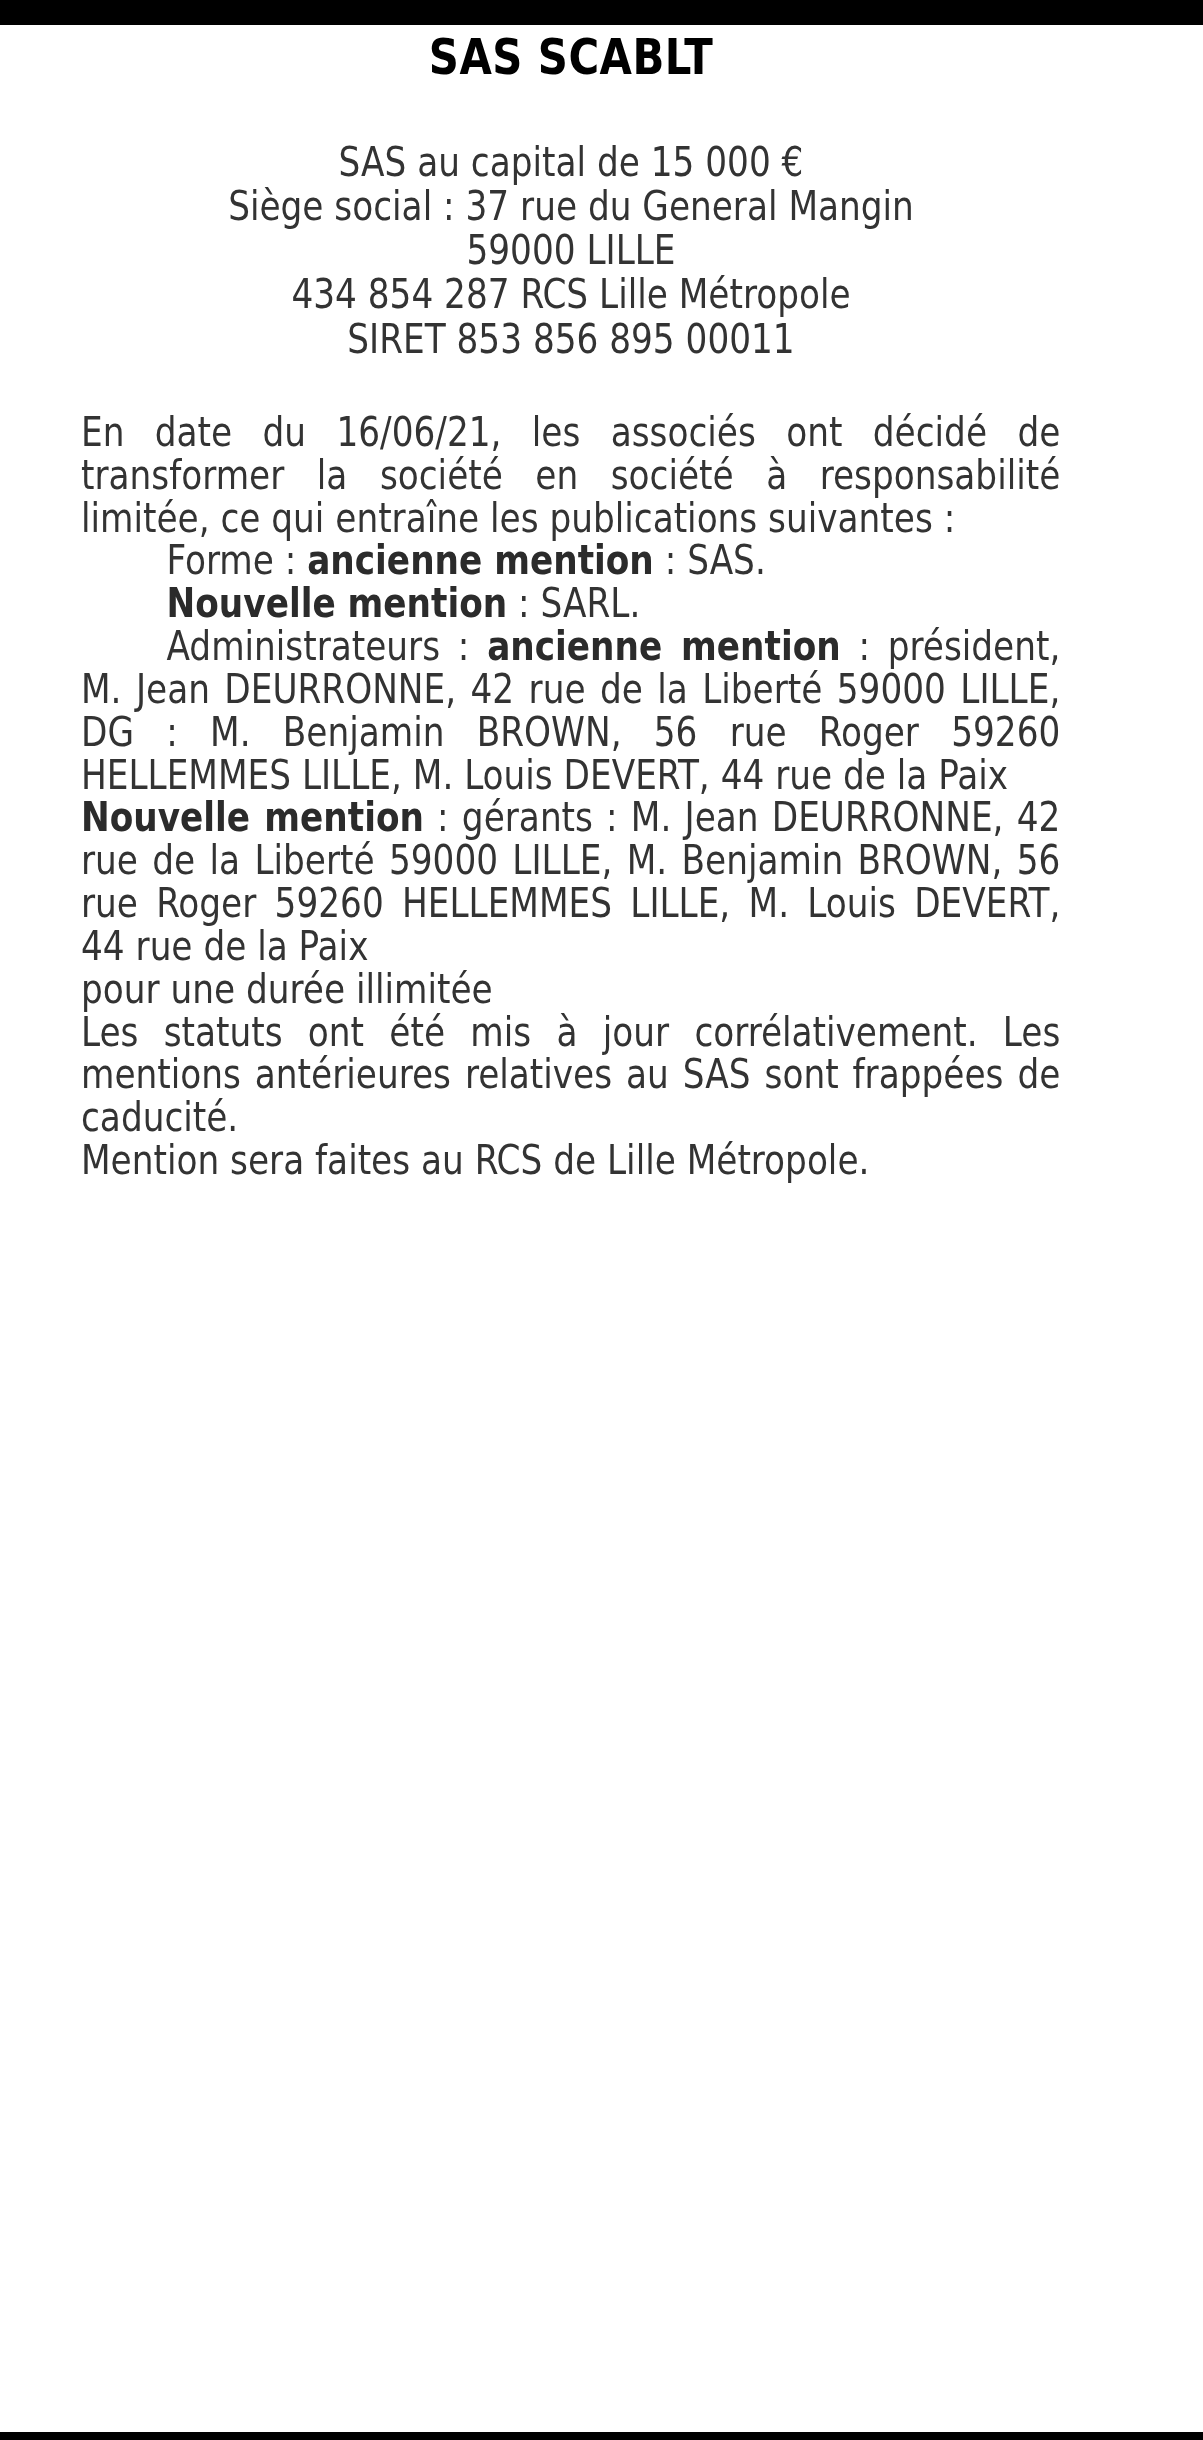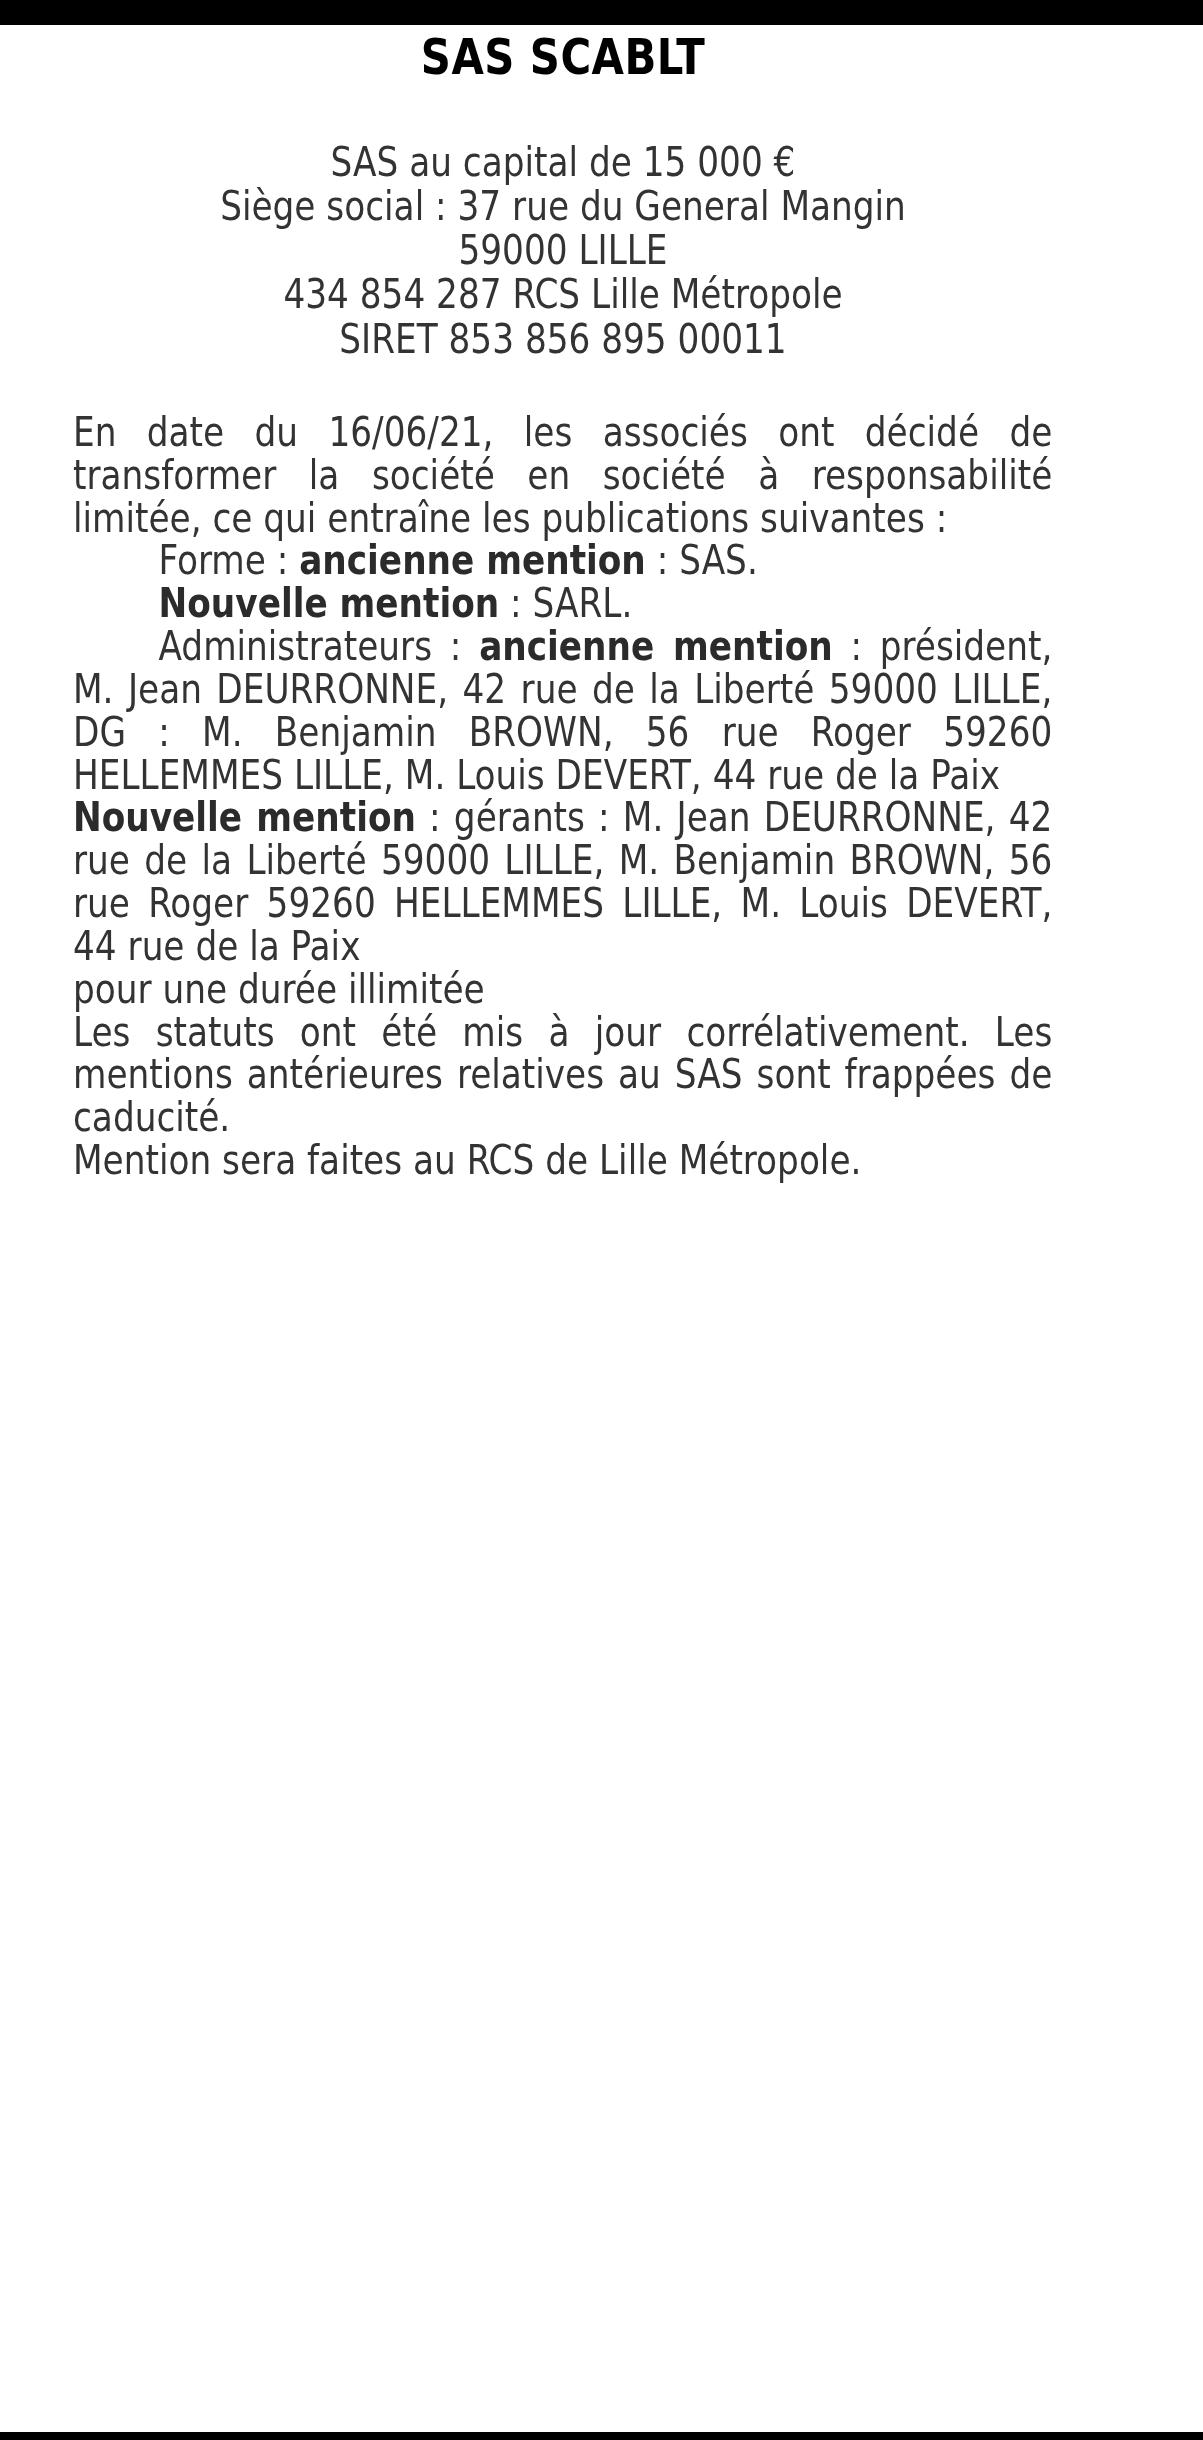--- a/index.html
+++ b/index.html
@@ -32,21 +32,21 @@
     top: 2432px;
     left: 0;
     width: 1203px;
     height: 8px;
     background: #000000;
   }
 
   .page {
     position: absolute;
     top: 25px;
-    left: 8px;
+    left: 16px;
     width: 1109px;
   }
 
   .notice {
     width: 980px;
     margin: 0 auto;
     padding: 0;
   }
 
   .notice-title {

